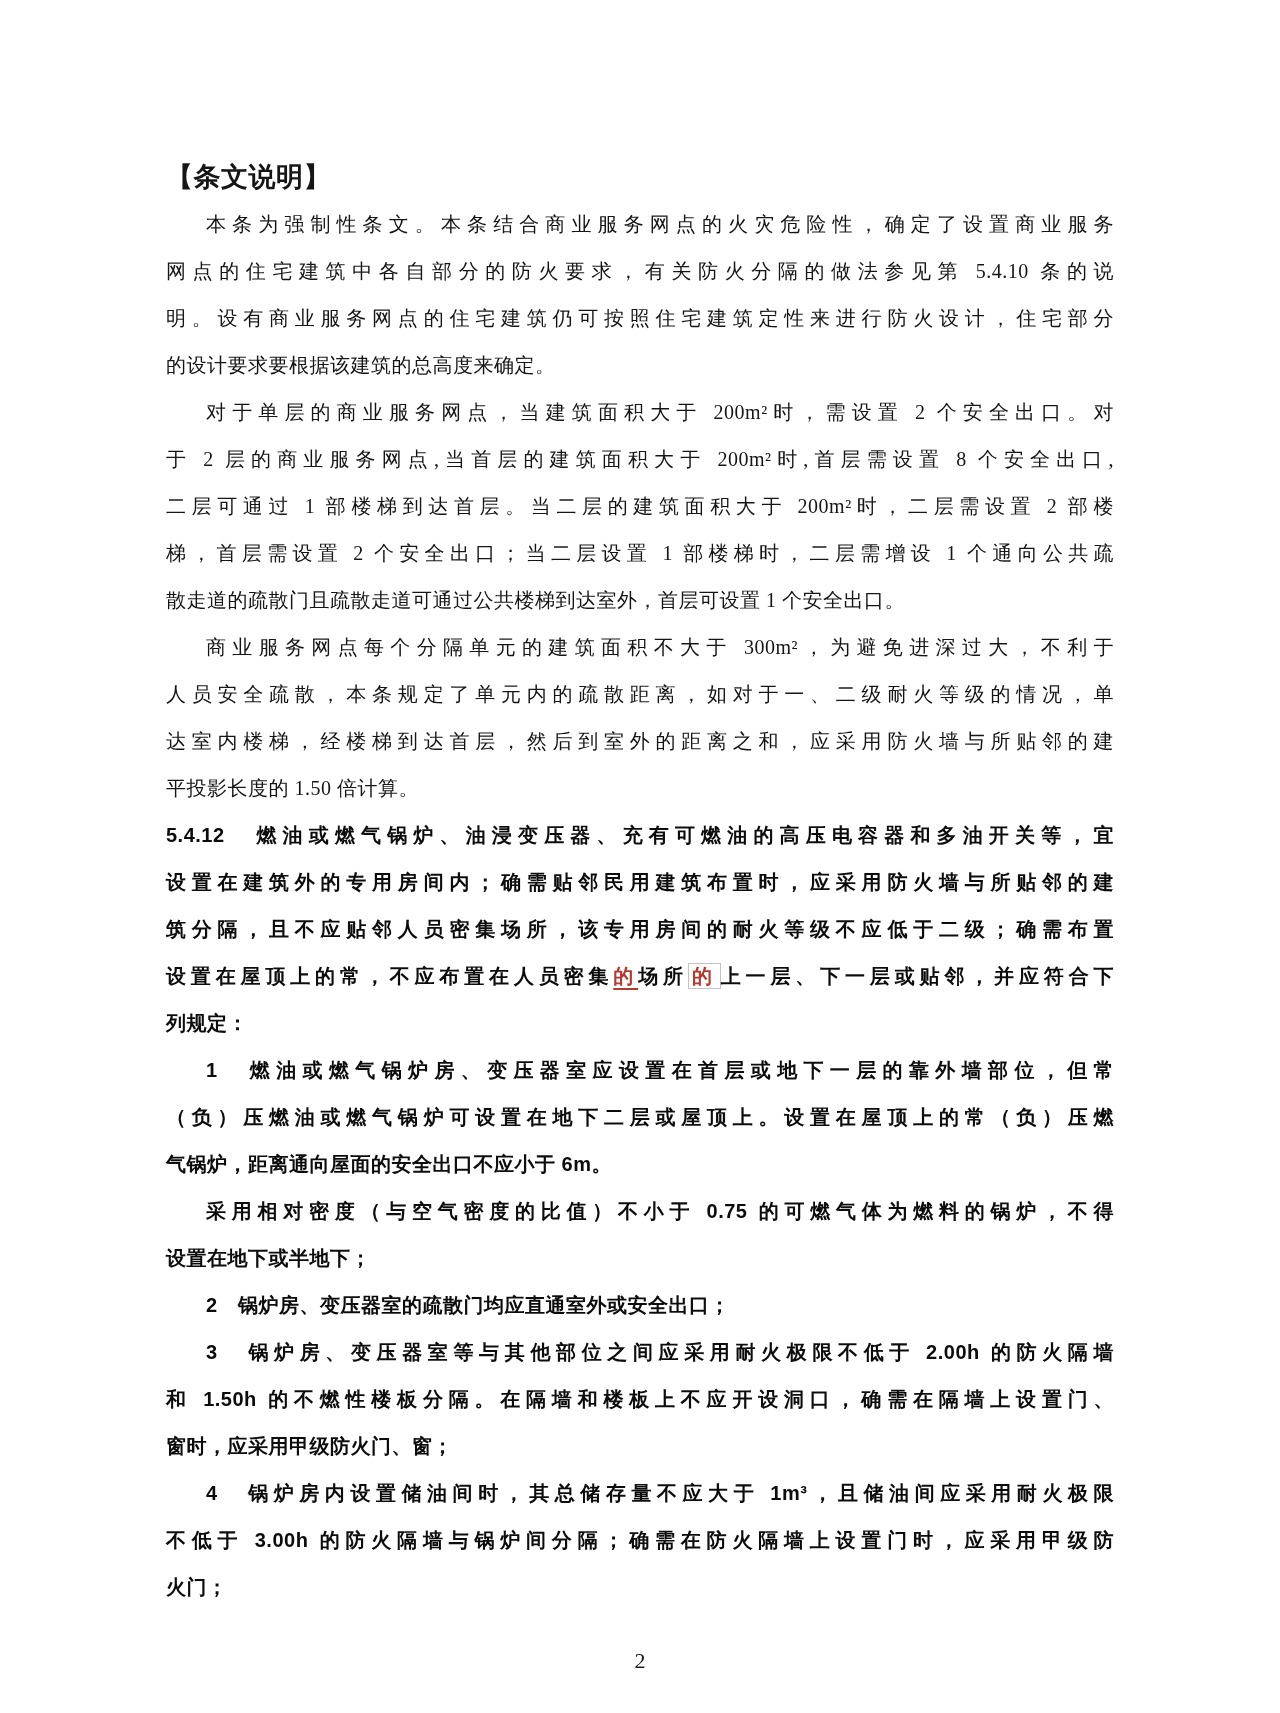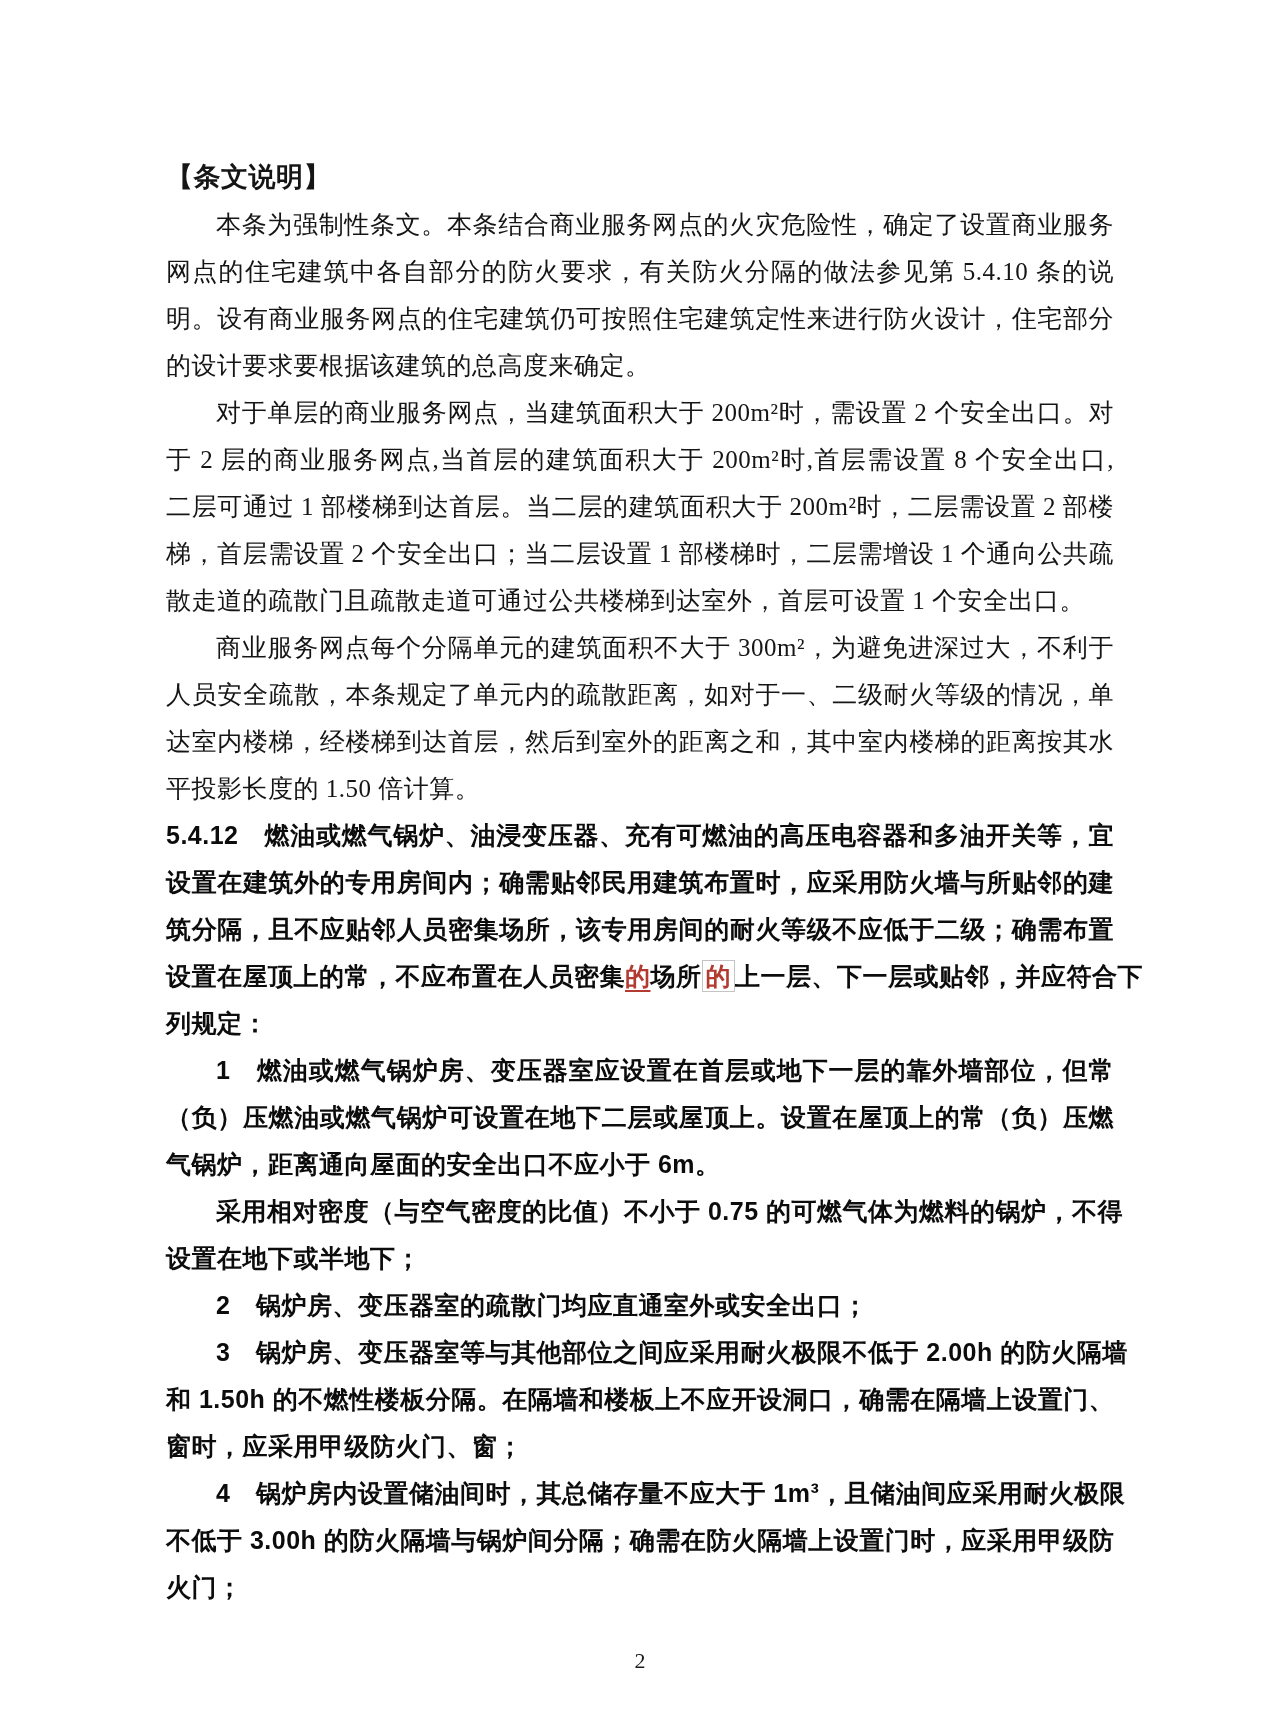--- a/index.html
+++ b/index.html
@@ -15,21 +15,21 @@
   .doc {
     position: absolute;
     top: 134px;
     left: 166px;
     width: 948px;
     margin-top: 20px;
   }
   .ln {
     height: 47px;
     line-height: 47px;
-    font-size: 25px;
+    font-size: 20px;
     letter-spacing: 0.5px;
     text-align: justify;
     text-align-last: justify;
     white-space: nowrap;
   }
   .ln.last {
     text-align: left;
     text-align-last: left;
   }
   .indent { text-indent: 2em; }
@@ -81,21 +81,21 @@
   <div class="ln serif last">的设计要求要根据该建筑的总高度来确定。</div>
 
   <div class="ln serif indent">对于单层的商业服务网点，当建筑面积大于 200m²时，需设置 2 个安全出口。对</div>
   <div class="ln serif">于 2 层的商业服务网点,当首层的建筑面积大于 200m²时,首层需设置 8 个安全出口,</div>
   <div class="ln serif">二层可通过 1 部楼梯到达首层。当二层的建筑面积大于 200m²时，二层需设置 2 部楼</div>
   <div class="ln serif">梯，首层需设置 2 个安全出口；当二层设置 1 部楼梯时，二层需增设 1 个通向公共疏</div>
   <div class="ln serif last">散走道的疏散门且疏散走道可通过公共楼梯到达室外，首层可设置 1 个安全出口。</div>
 
   <div class="ln serif indent">商业服务网点每个分隔单元的建筑面积不大于 300m²，为避免进深过大，不利于</div>
   <div class="ln serif">人员安全疏散，本条规定了单元内的疏散距离，如对于一、二级耐火等级的情况，单</div>
-  <div class="ln serif">达室内楼梯，经楼梯到达首层，然后到室外的距离之和，其中室内楼梯的距离按其水</div>
+  <div class="ln serif">达室内楼梯，经楼梯到达首层，然后到室外的距离之和，应采用防火墙与所贴邻的建</div>
   <div class="ln serif last">平投影长度的 1.50 倍计算。</div>
 
   <div class="ln bold-sec">5.4.12　燃油或燃气锅炉、油浸变压器、充有可燃油的高压电容器和多油开关等，宜</div>
   <div class="ln bold-sec">设置在建筑外的专用房间内；确需贴邻民用建筑布置时，应采用防火墙与所贴邻的建</div>
   <div class="ln bold-sec">筑分隔，且不应贴邻人员密集场所，该专用房间的耐火等级不应低于二级；确需布置</div>
   <div class="ln bold-sec"><span>设置在屋顶上的常，不应布置在人员密集</span><span class="red-ins">的</span><span>场所</span><span class="red-box">的</span><span>上一层、下一层或贴邻，并应符合下</span></div>
   <div class="ln bold-sec last">列规定：</div>
 
   <div class="ln bold-sec indent">1　燃油或燃气锅炉房、变压器室应设置在首层或地下一层的靠外墙部位，但常</div>
   <div class="ln bold-sec">（负）压燃油或燃气锅炉可设置在地下二层或屋顶上。设置在屋顶上的常（负）压燃</div>

